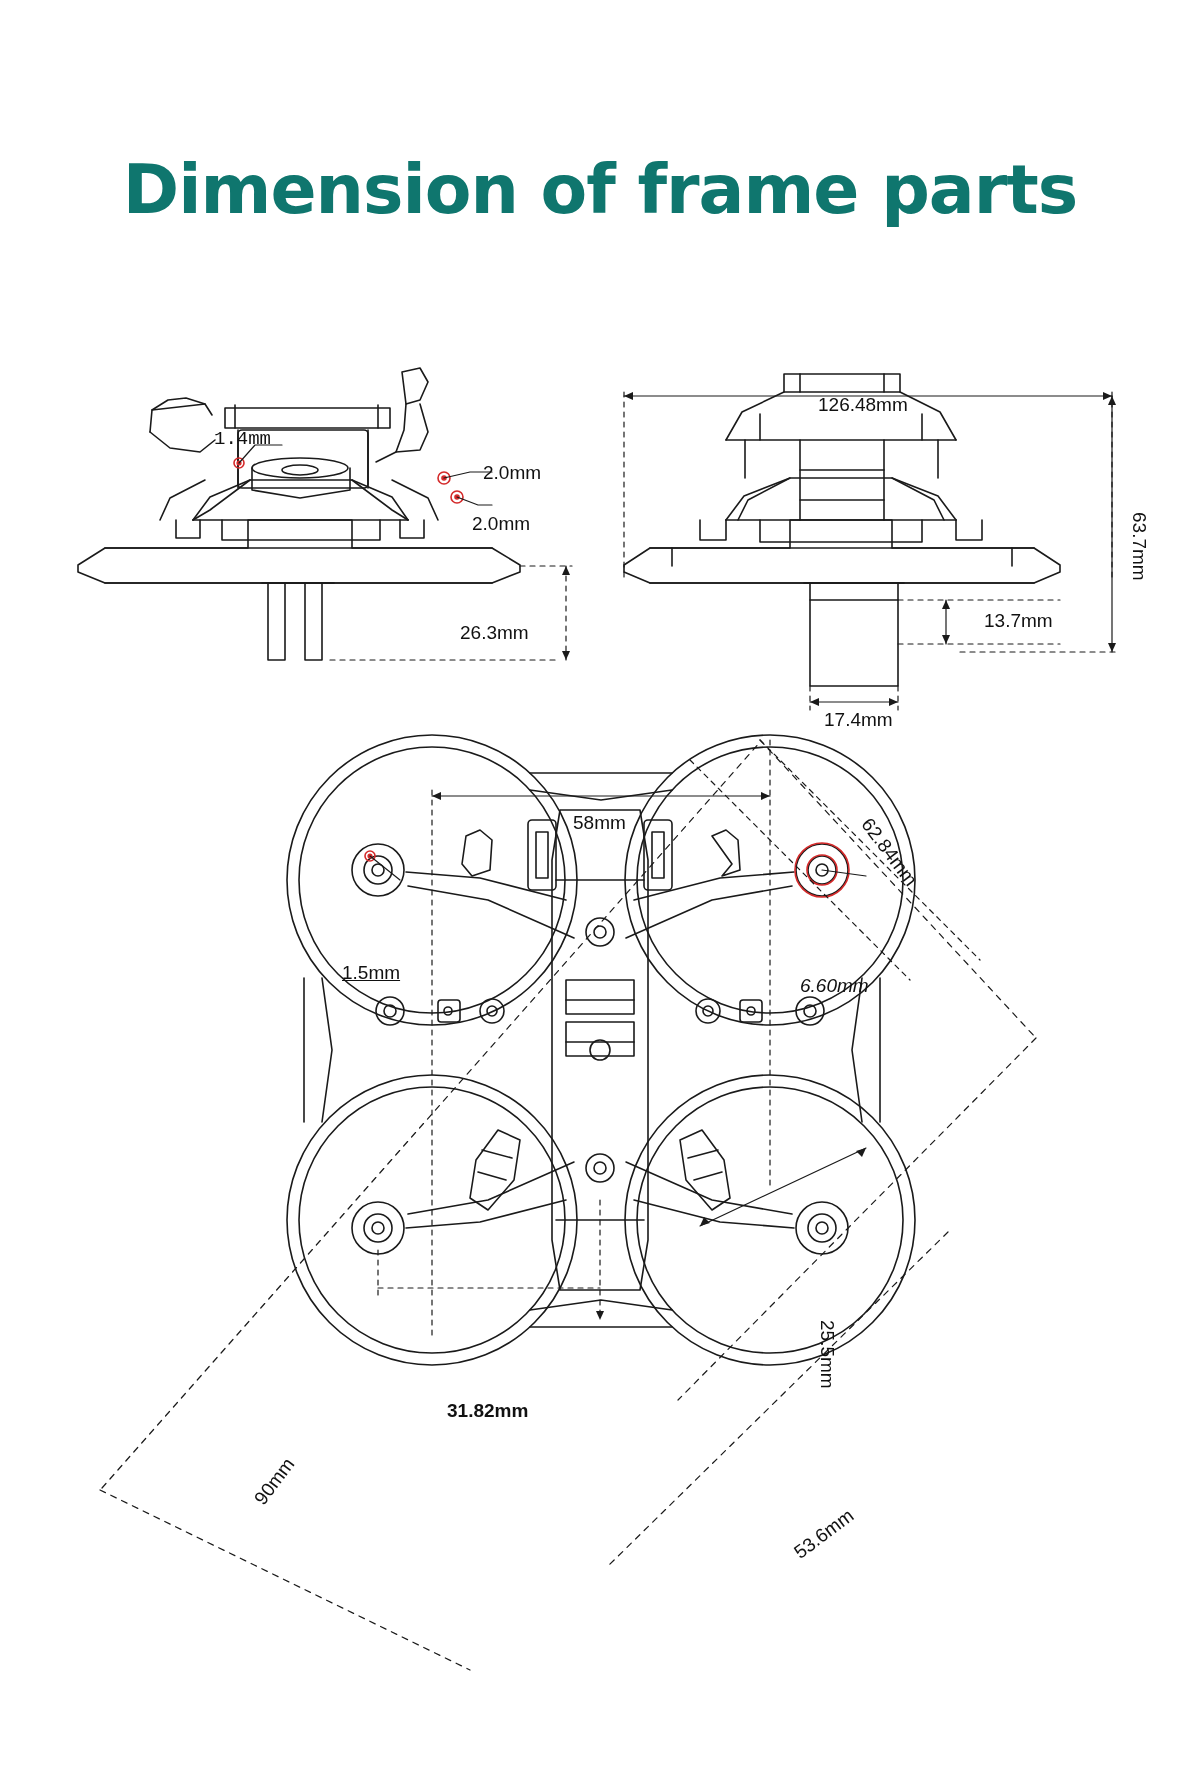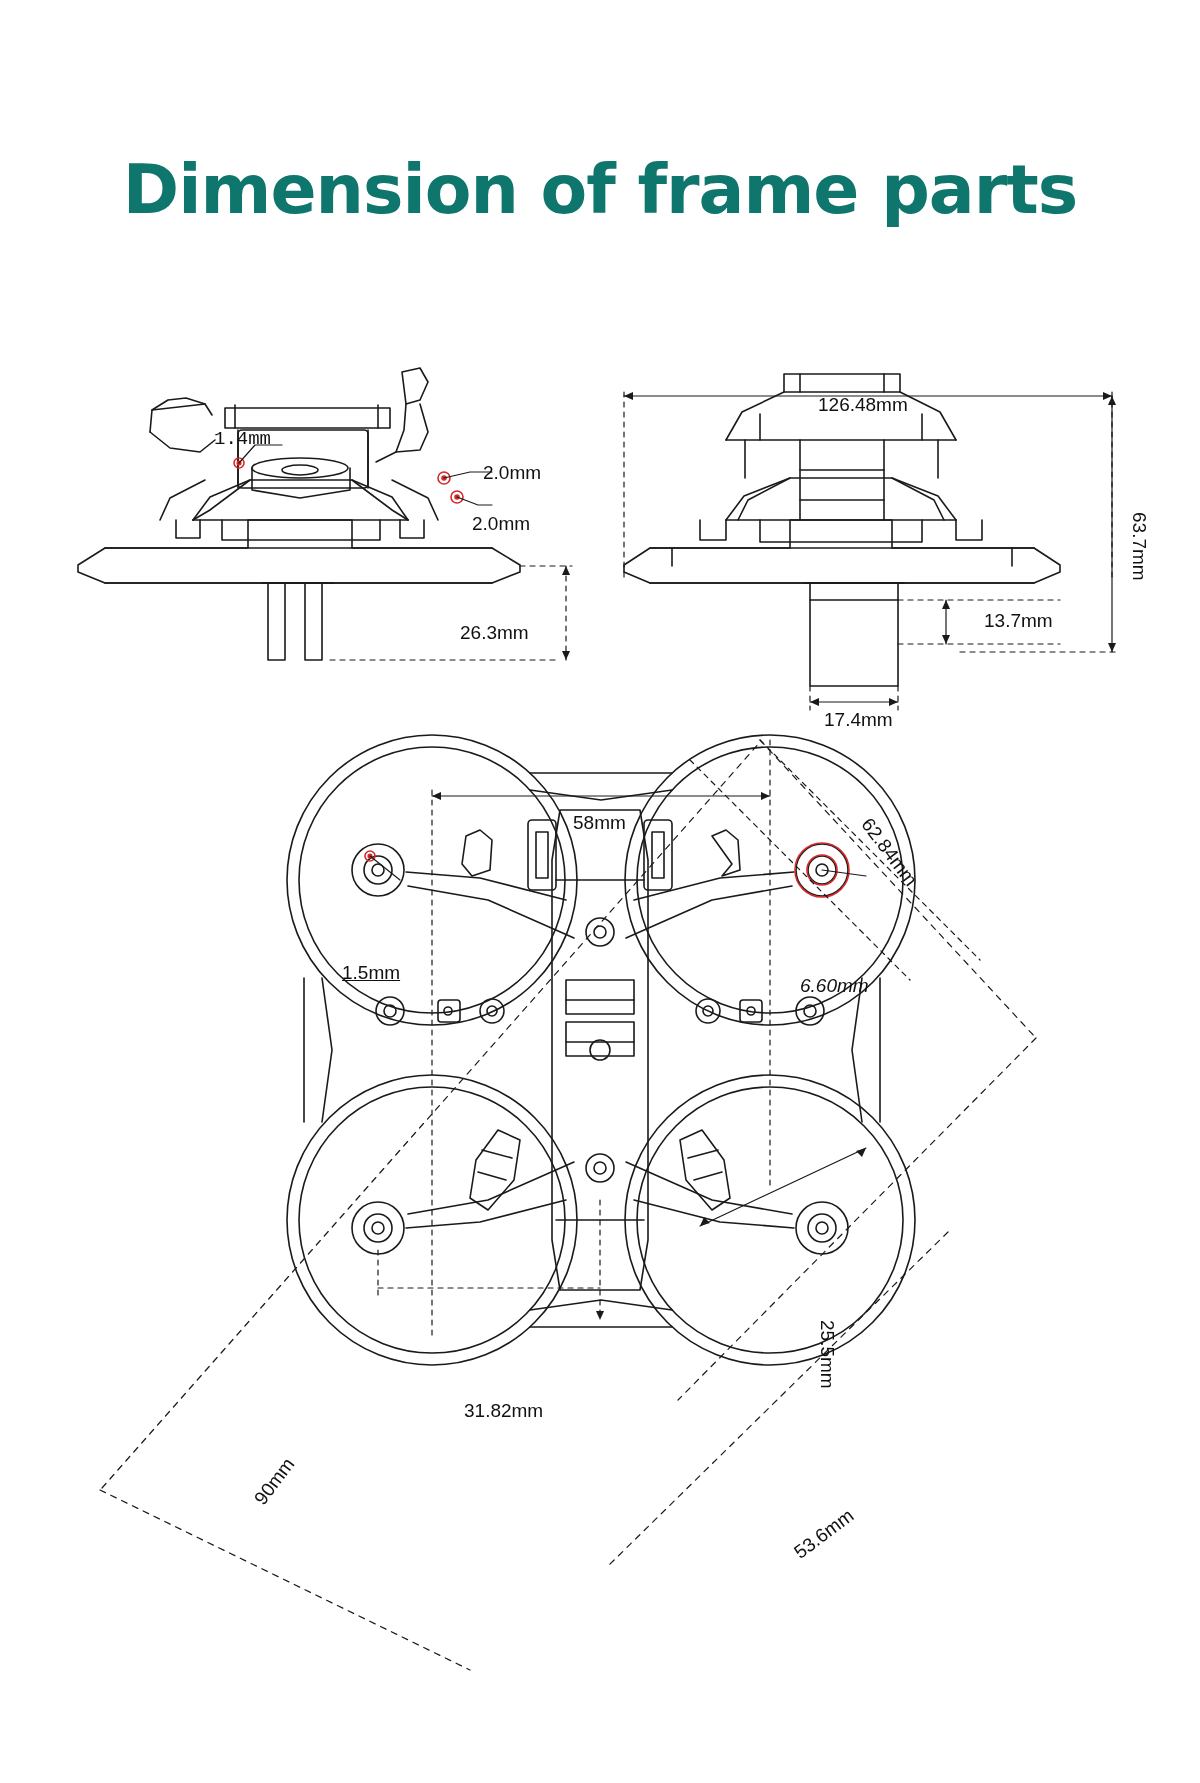--- a/index.html
+++ b/index.html
@@ -346,17 +346,17 @@
   <div class="dim-label" style="left:818px; top:373px;margin-top:21px;">126.48mm</div>
   <div class="dim-label rot90" style="left:1150px; top:512px;">63.7mm</div>
   <div class="dim-label" style="left:952px; top:610px;margin-left:32px;">13.7mm</div>
   <div class="dim-label" style="left:824px; top:698px;margin-top:11px;">17.4mm</div>
 
   <div class="dim-label" style="left:573px; top:772px;margin-top:40px;">58mm</div>
   <div class="dim-label rot53" style="left:874px; top:814px;">62.84mm</div>
   <div class="dim-label" style="left:342px; top:962px;text-decoration:underline;">1.5mm</div>
   <div class="dim-label" style="left:800px; top:975px;font-style:italic;">6.60mm</div>
   <div class="dim-label rot90" style="left:838px; top:1320px;">25.5mm</div>
-  <div class="dim-label" style="left:464px; top:1400px;">31.82mm</div>
+  <div class="dim-label" style="left:447px; top:1400px;font-weight:bold;">31.82mm</div>
   <div class="dim-label rot-53" style="left:250px; top:1496px;">90mm</div>
   <div class="dim-label rot-37" style="left:790px; top:1546px;">53.6mm</div>
 
 </div>
 
 </body></html>

